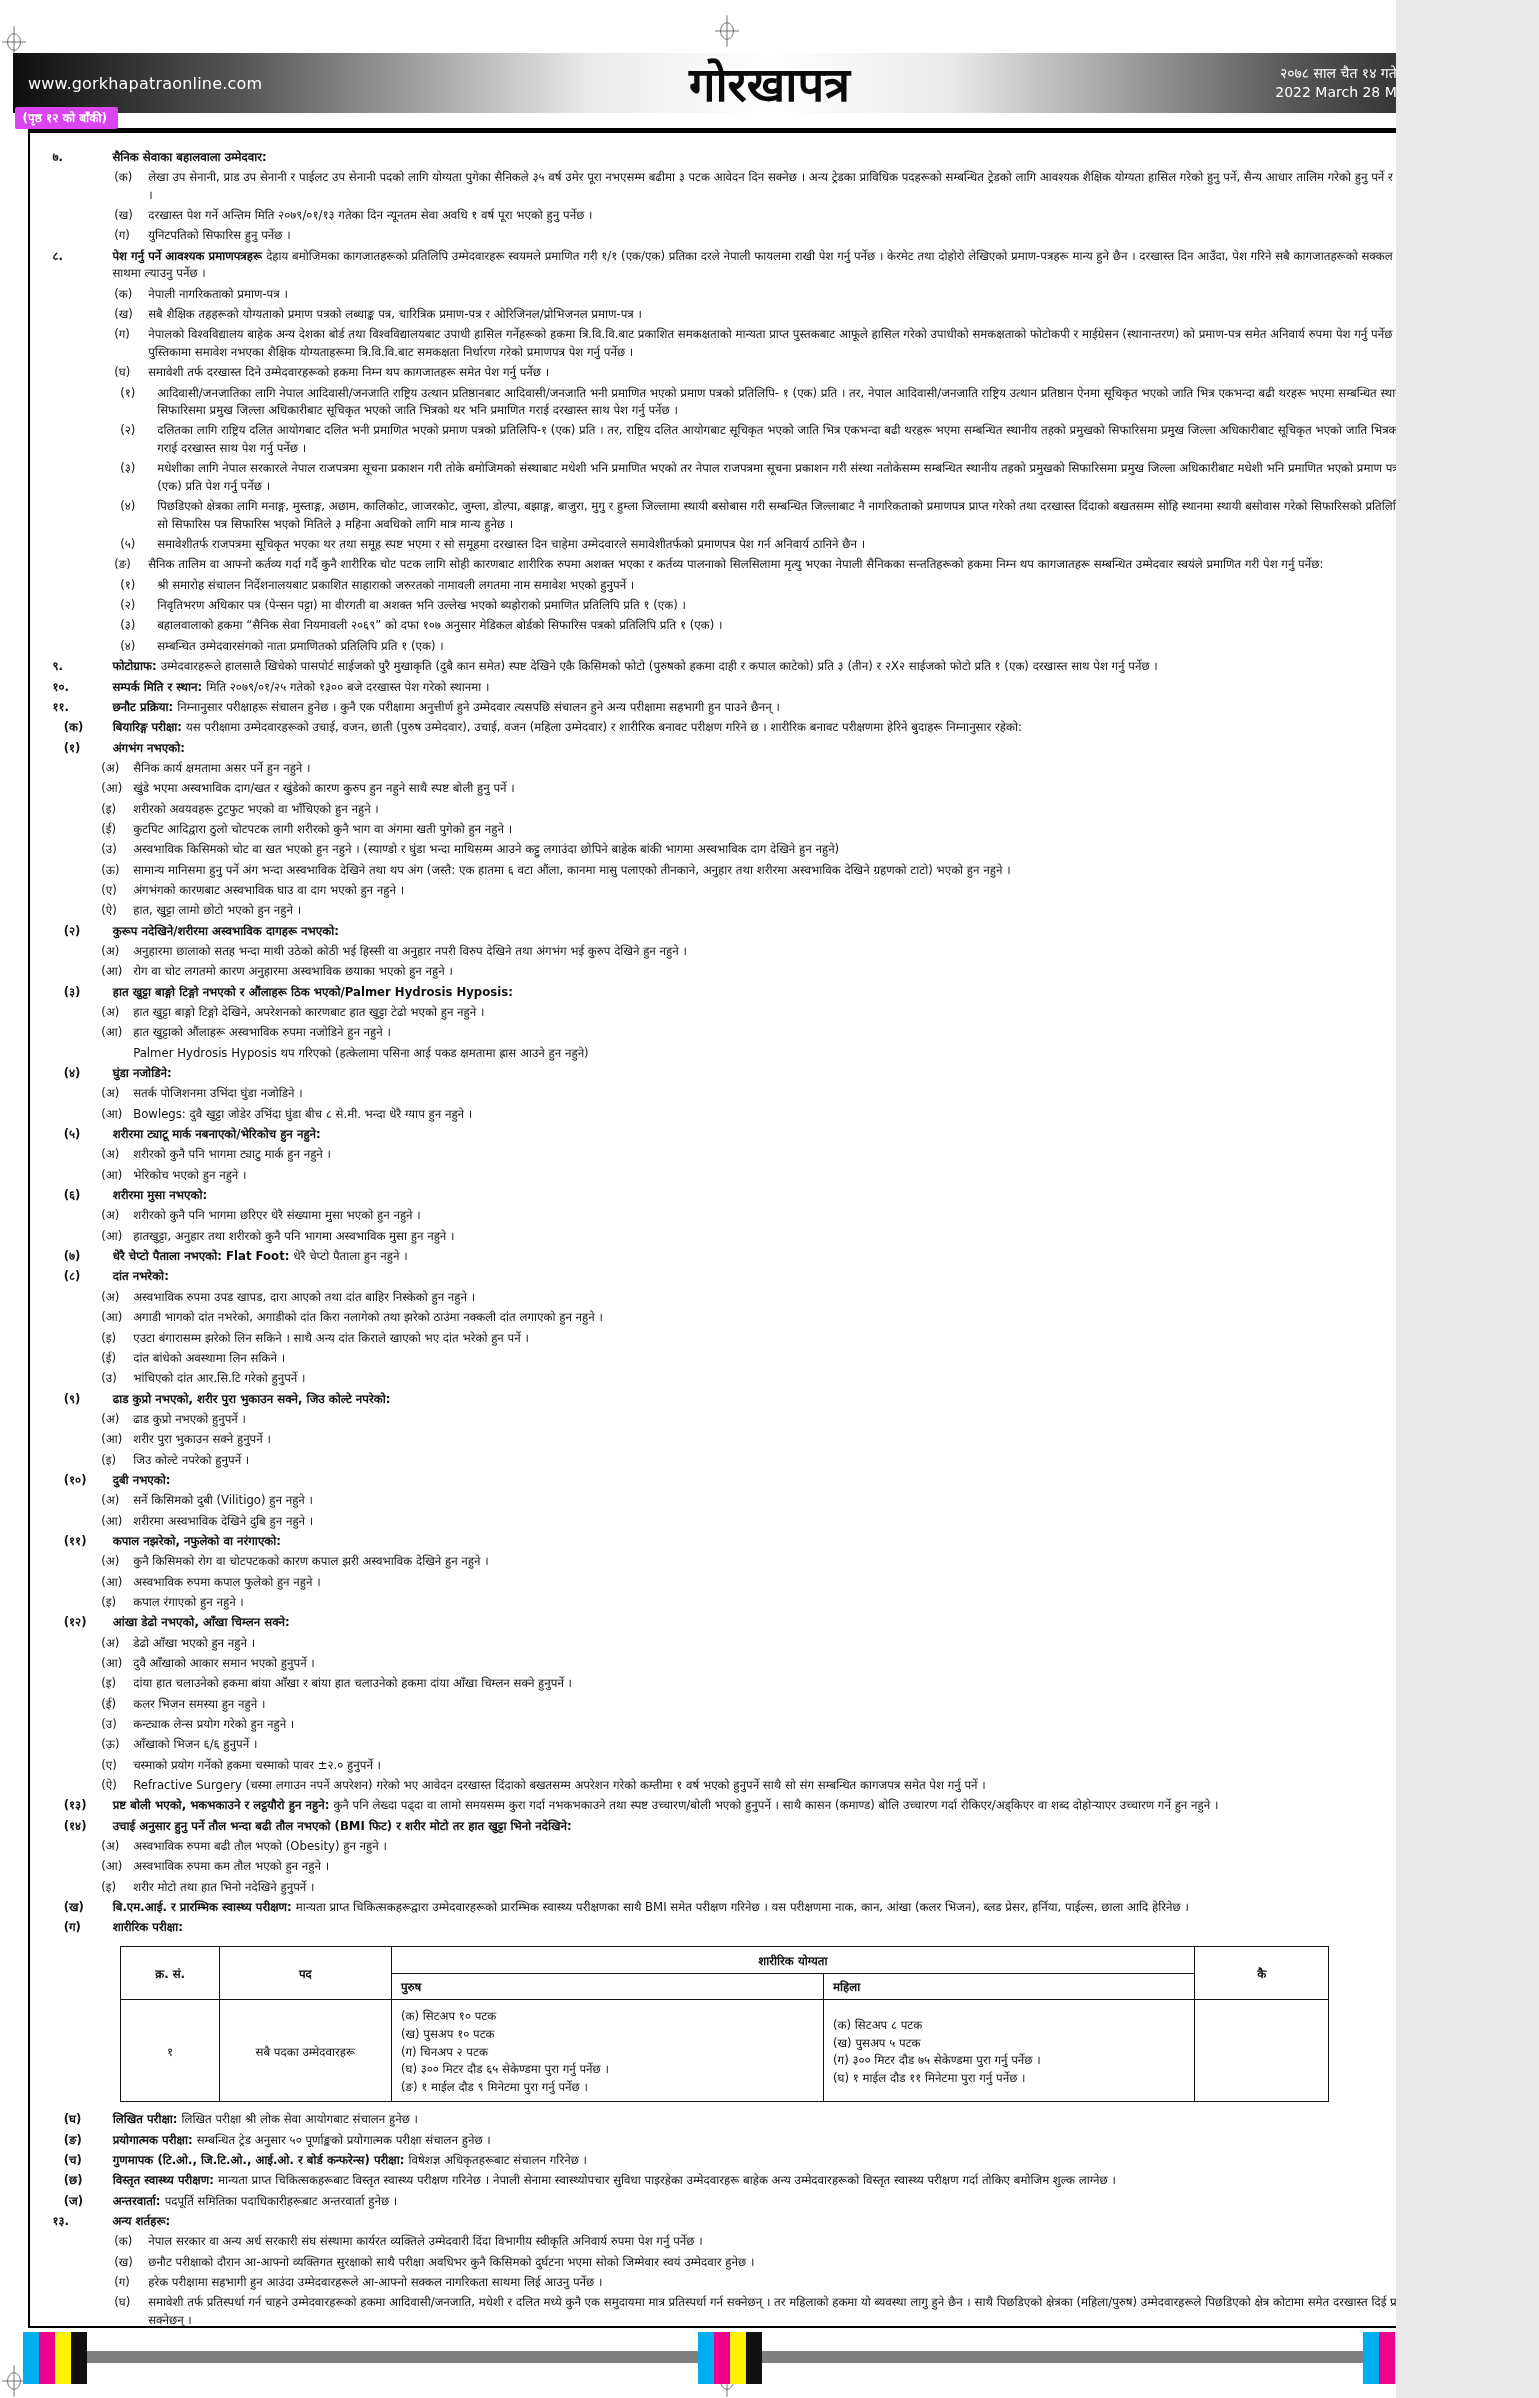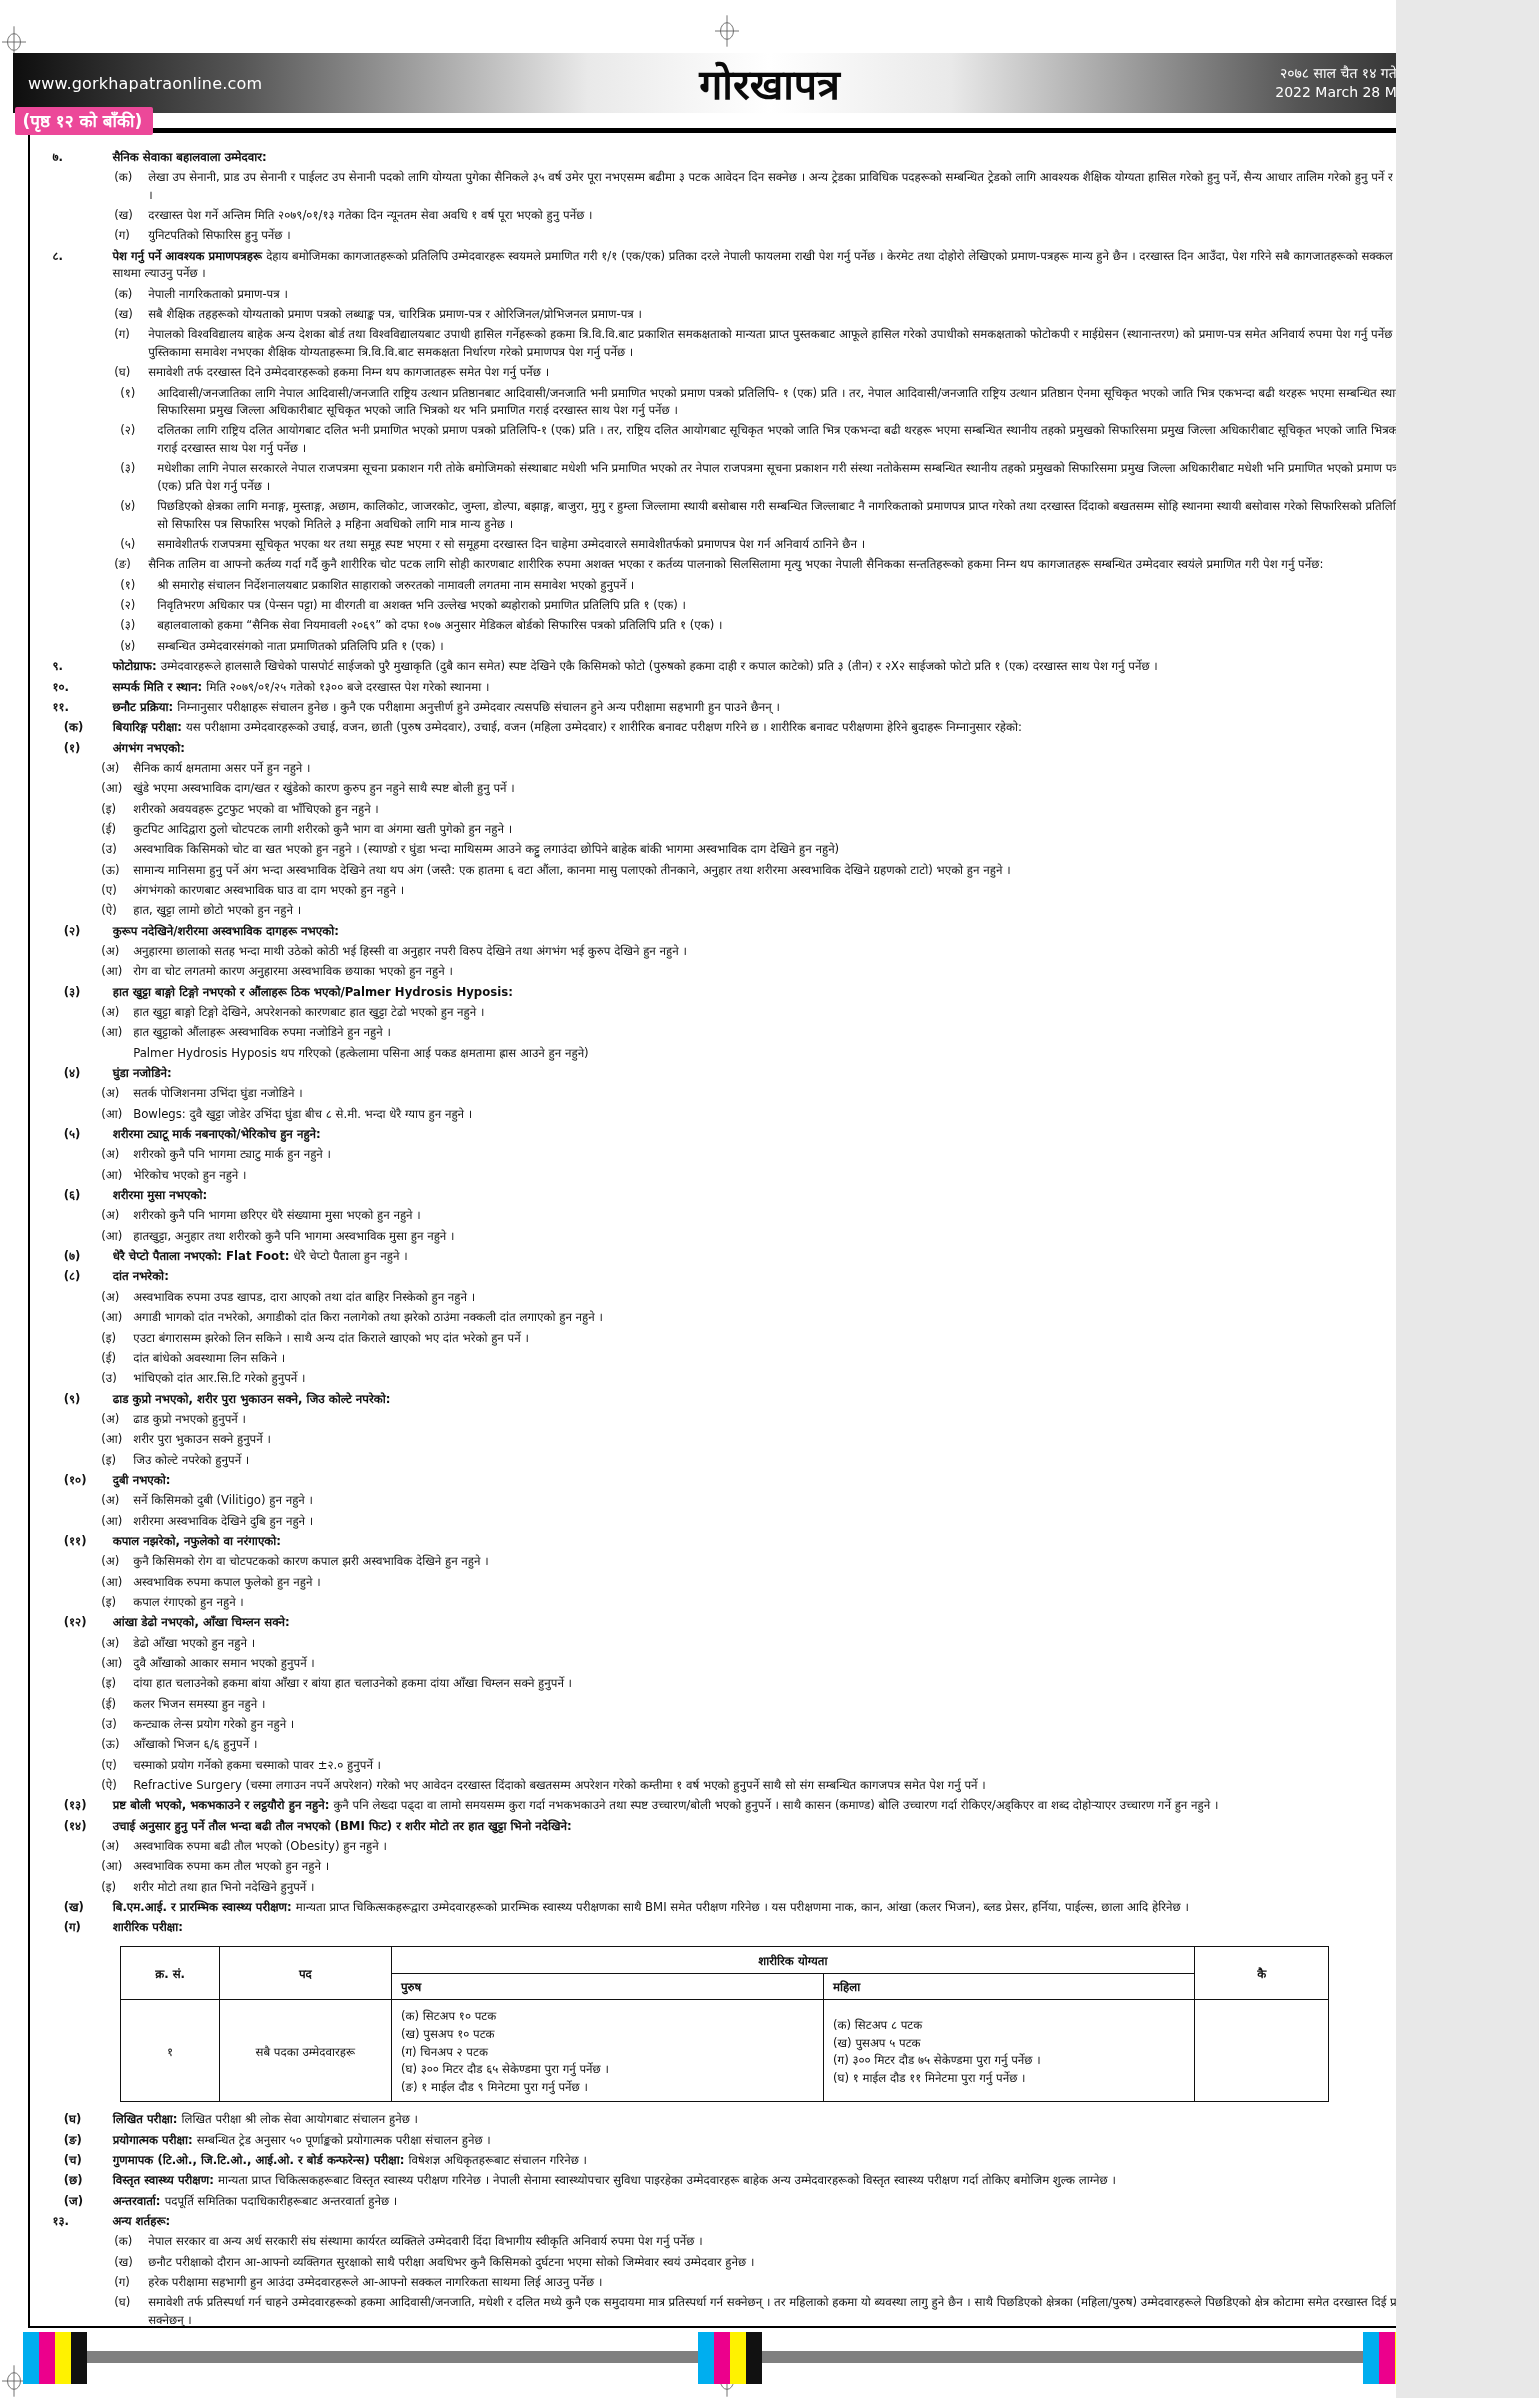--- a/index.html
+++ b/index.html
@@ -6,28 +6,28 @@
   #page{position:relative;width:1396px;height:2399px;background:#ffffff;overflow:hidden;
         font-family:"DejaVu Sans","Liberation Sans",sans-serif;color:#111;}
   
   .cross{position:absolute;width:24px;height:32px;}
   .cross svg{display:block}
   
   #masthead{position:absolute;left:13px;top:53px;width:1513px;height:60px;
     background:linear-gradient(90deg,#0e0e0e 0%,#555 15%,#e9e9e9 38%,#ffffff 50%,#e9e9e9 62%,#555 85%,#0e0e0e 100%);}
   #site{position:absolute;left:15px;top:0;height:100%;display:flex;align-items:center;color:#fff;font-size:16px;letter-spacing:0.2px;}
   #paper-name{position:absolute;left:0;right:0;top:0;height:100%;display:flex;align-items:center;justify-content:center;
-    font-size:41px;font-weight:bold;color:#0a0a0a;font-family:"DejaVu Serif","Liberation Serif",serif;}
+    font-size:47px;font-weight:bold;color:#0a0a0a;font-family:"DejaVu Serif","Liberation Serif",serif;}
   #date-block{position:absolute;right:86px;top:0;height:100%;display:flex;flex-direction:column;justify-content:center;
     text-align:right;color:#fff;font-size:14px;line-height:1.35;}
   #pageno{position:absolute;right:0;top:0;bottom:8px;width:71px;background:#000;border-left:2.8px solid #fff;
     display:flex;align-items:center;justify-content:center;color:#fff;font-size:45px;font-weight:bold;
     font-family:"DejaVu Serif","Liberation Serif",serif;}
   
-  #cont-badge{position:absolute;left:15px;top:107px;background:#ec4899;color:#fff;font-size:17px;
+  #cont-badge{position:absolute;left:15px;top:107px;background:#d946ef;color:#fff;font-size:12px;
     padding:1.9px 11.2px 2.8px 7.5px;border-radius:1.9px;z-index:3;font-weight:bold;}
   
   #notice{position:absolute;left:28px;top:128px;width:1469px;height:2200px;
     border:2.8px solid #000;border-top:5.6px solid #000;box-sizing:border-box;
     padding:13px 15px 5.6px 11.2px;overflow:hidden;}
   .item{display:flex;align-items:flex-start;font-size:11.7px;line-height:1.5;margin:2.8px 0;}
   .item .num{flex:0 0 auto;white-space:nowrap;}
   .item .txt{flex:1 1 auto;}
   .item b{font-weight:bold;}
   .s  {padding-left:11.2px;}  .s  .num{width:60px;font-weight:bold;}

